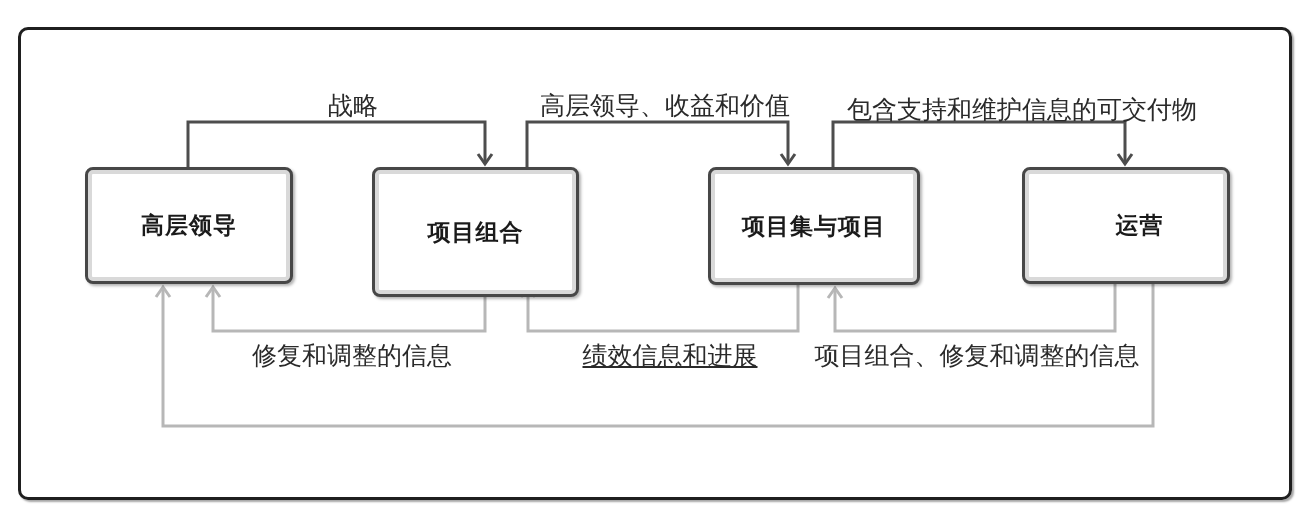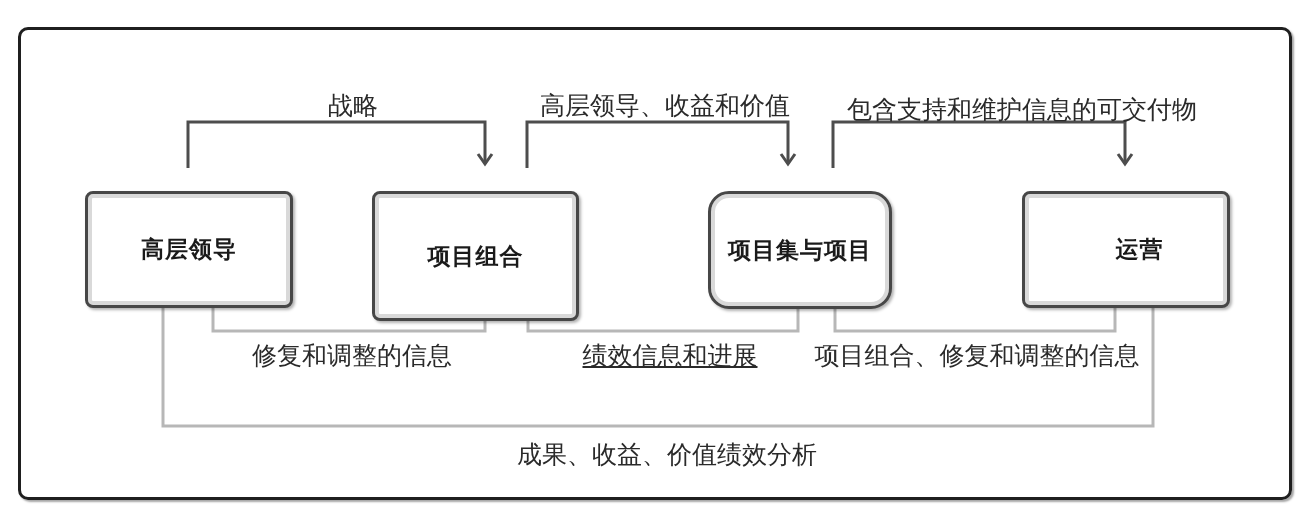--- a/index.html
+++ b/index.html
@@ -48,21 +48,20 @@
     border: 3px solid var(--box-border);
     border-radius: 8px;
     box-shadow: inset 0 0 0 4px var(--box-inner-highlight), 2px 2px 3px rgba(0,0,0,0.3);
     display: flex;
     align-items: center;
     justify-content: center;
     font-weight: bold;
     font-size: 23px;
     color: var(--text);
     letter-spacing: 1px;
-    margin-top: 24px;
   }
   .flow-label {
     position: absolute;
     transform: translateX(-50%);
     white-space: nowrap;
     font-size: 25px;
     color: #2a2a2a;
   }
 </style>
 </head>
@@ -91,29 +90,28 @@
     <path class="flow-path feedback" d="M 1115 284 V 331 H 835 V 288" marker-end="url(#head-gray)"></path>
     <path class="flow-path feedback" d="M 1153 284 V 426 H 163 V 287" marker-end="url(#head-gray)"></path>
   </svg>
 
   <div class="node" style="left:85px; top:167px; width:208px; height:117px;">
     <span>高层领导</span>
   </div>
   <div class="node" style="left:372px; top:167px; width:207px; height:130px;">
     <span>项目组合</span>
   </div>
-  <div class="node" style="left:708px; top:167px; width:184px; height:118px;border-radius:21px;">
+  <div class="node" style="left:708px; top:167px; width:212px; height:118px;">
     <span>项目集与项目</span>
   </div>
   <div class="node" style="left:1022px; top:167px; width:208px; height:117px;padding-left:27px;">
     <span>运营</span>
   </div>
 
   <div class="flow-label" style="left:353px; top:89px;">战略</div>
   <div class="flow-label" style="left:665px; top:89px;">高层领导、收益和价值</div>
   <div class="flow-label" style="left:975px; top:93px;margin-left:47px;">包含支持和维护信息的可交付物</div>
 
   <div class="flow-label" style="left:352px; top:339px;">修复和调整的信息</div>
   <div class="flow-label" style="left:670px; top:339px;text-decoration:underline;">绩效信息和进展</div>
   <div class="flow-label" style="left:977px; top:339px;">项目组合、修复和调整的信息</div>
-  <div class="flow-label" style="left:667px; top:438px;">成果、收益、价值绩效分析</div>
 
 </div>
 
 </body></html>

